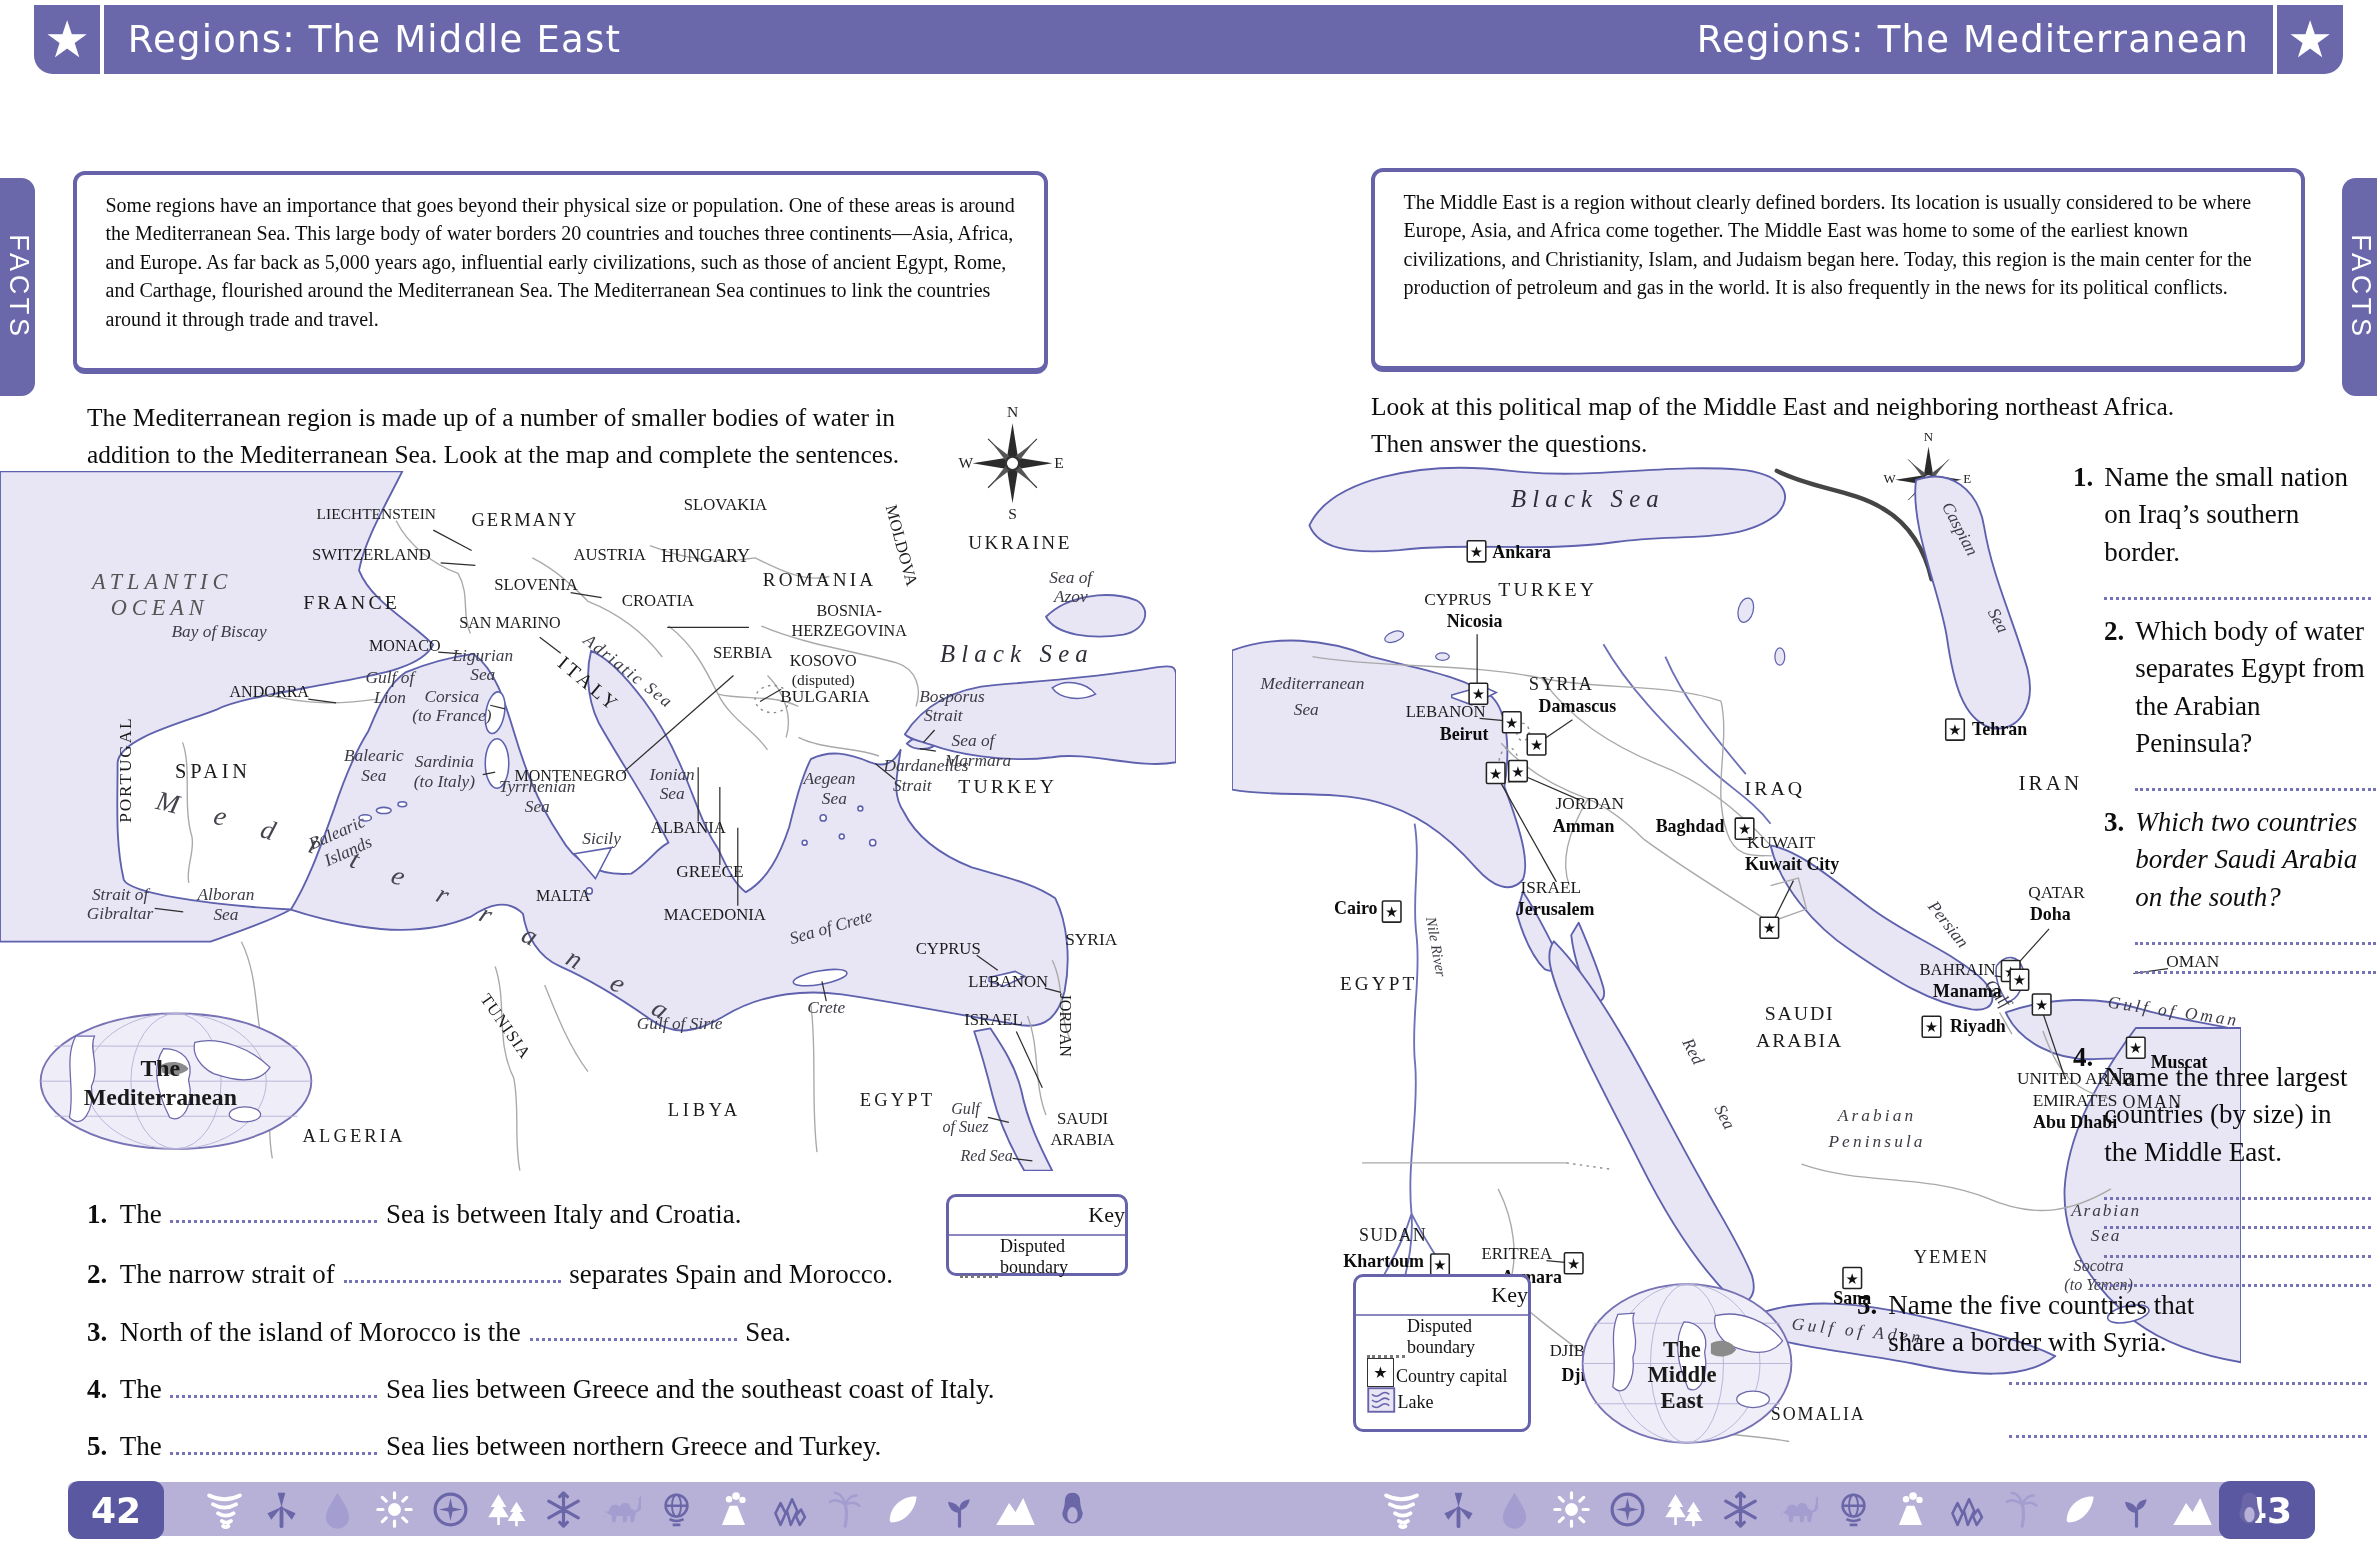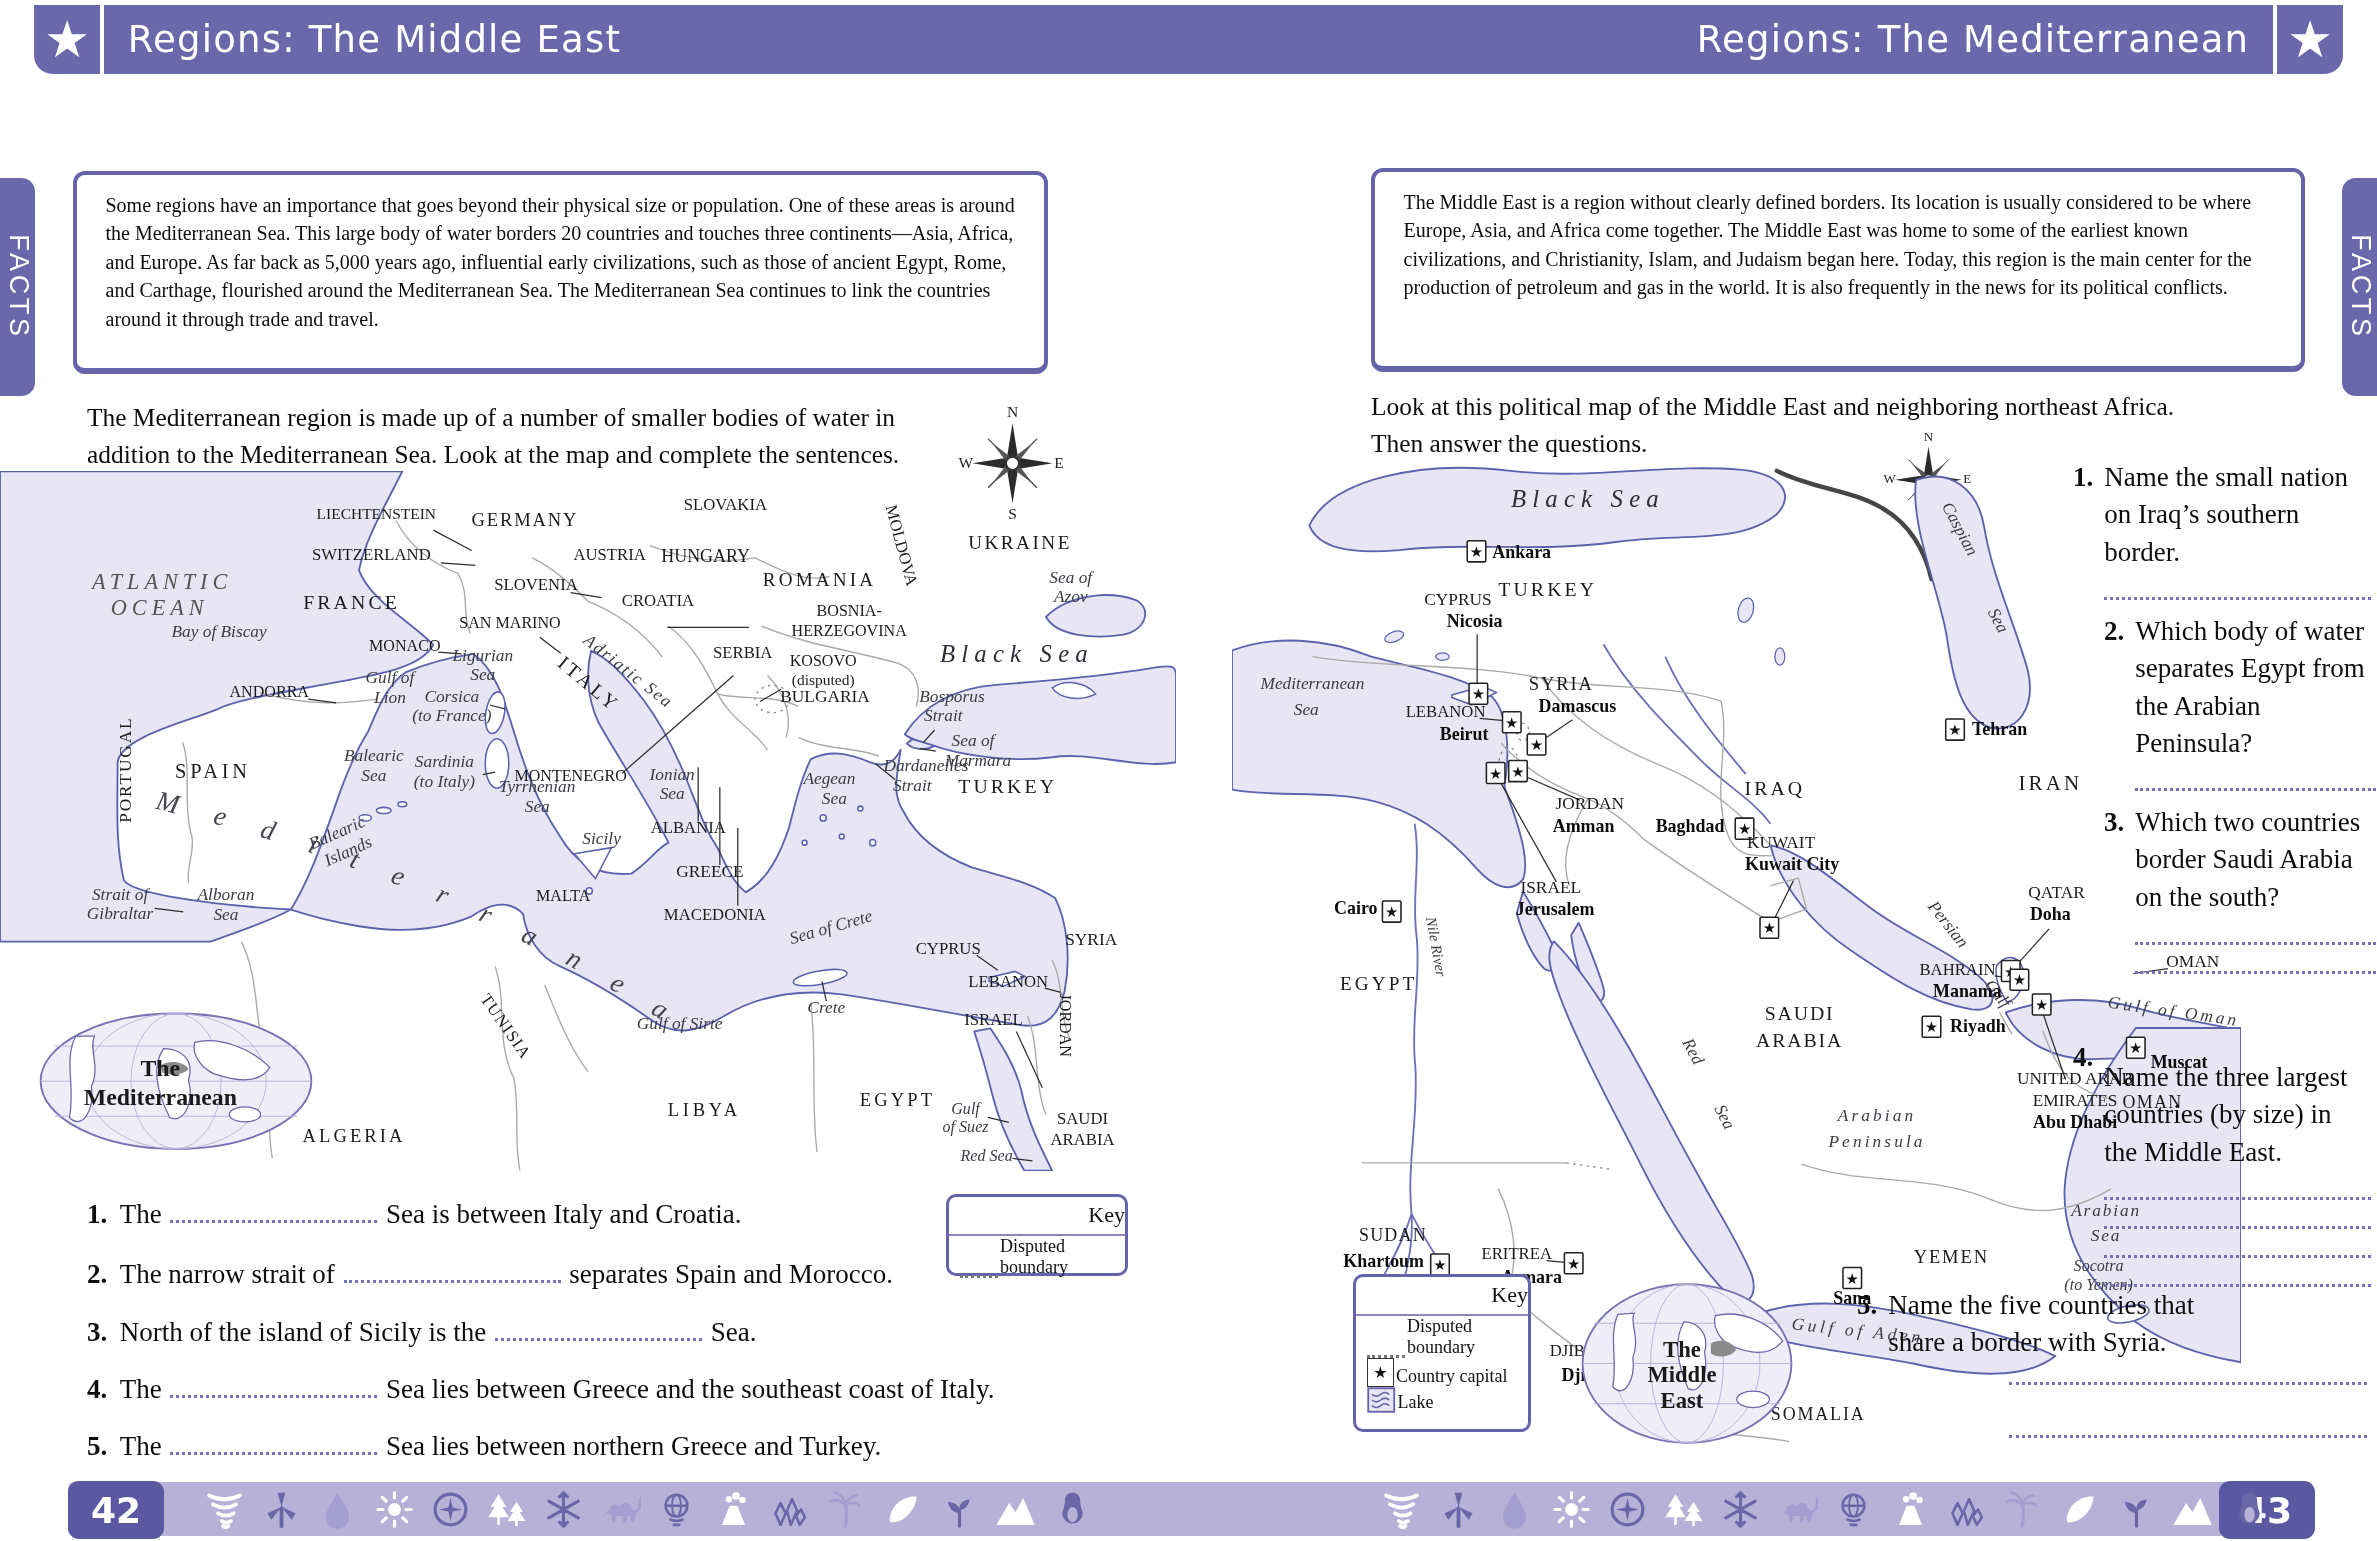--- a/index.html
+++ b/index.html
@@ -590,42 +590,42 @@
       <rect x="2" y="2" width="42" height="38" fill="#e8e5f4" stroke="#6663ab" stroke-width="3"></rect>
       <path d="M8,12 q7,6 14,0 q7,-6 14,0 M8,21 q7,6 14,0 q7,-6 14,0 M8,30 q7,6 14,0 q7,-6 14,0" fill="none" stroke="#6663ab" stroke-width="2.5"></path>
     </svg>
     <span>Lake</span>
   </div>
 </div>
 
 <div id="left-questions">
     <div class="qrow" style="top: 1196px;"><span class="qnum">1.</span><span>The</span><span class="blank" style="width: 207px;"></span><span>Sea is between Italy and Croatia.</span></div>
     <div class="qrow" style="top: 1256px;"><span class="qnum">2.</span><span>The narrow strait of</span><span class="blank" style="width: 217px;"></span><span>separates Spain and Morocco.</span></div>
-    <div class="qrow" style="top: 1314px;"><span class="qnum">3.</span><span>North of the island of Sicily is the</span><span class="blank" style="width: 207px;"></span><span>Sea.</span></div>
+    <div class="qrow" style="top: 1314px;"><span class="qnum">3.</span><span>North of the island of Morocco is the</span><span class="blank" style="width: 207px;"></span><span>Sea.</span></div>
     <div class="qrow" style="top: 1371px;"><span class="qnum">4.</span><span>The</span><span class="blank" style="width: 207px;"></span><span>Sea lies between Greece and the southeast coast of Italy.</span></div>
     <div class="qrow" style="top: 1428px;"><span class="qnum">5.</span><span>The</span><span class="blank" style="width: 207px;"></span><span>Sea lies between northern Greece and Turkey.</span></div>
   </div>
 <div id="right-questions">
     <div class="rq" style="left: 2073px; top: 459px; width: 298px;">
       <span class="qnum">1.</span>
       <div style="flex: 1 1 0%;">
         <div>Name the small nation on Iraq’s southern border.</div>
         <div class="dl"></div>
       </div>
     </div>
     <div class="rq" style="left: 2104px; top: 613px; width: 272px;">
       <span class="qnum">2.</span>
       <div style="flex: 1 1 0%;">
         <div>Which body of water separates Egypt from the Arabian Peninsula?</div>
         <div class="dl"></div>
       </div>
     </div>
     <div class="rq" style="left: 2104px; top: 804px; width: 272px;">
       <span class="qnum">3.</span>
-      <div style="flex: 1 1 0%;">
+      <div style="flex: 1 1 0%; font-style: italic;">
         <div>Which two countries border Saudi Arabia on the south?</div>
         <div class="dl"></div>
         <div class="dl"></div>
       </div>
     </div>
     <div class="rq" style="left: 2073px; top: 1039px; width: 298px;">
       <span class="qnum">4.</span>
       <div style="flex: 1 1 0%; margin-top: 20px;">
         <div>Name the three largest countries (by size) in the Middle East.</div>
         <div class="dl"></div>

